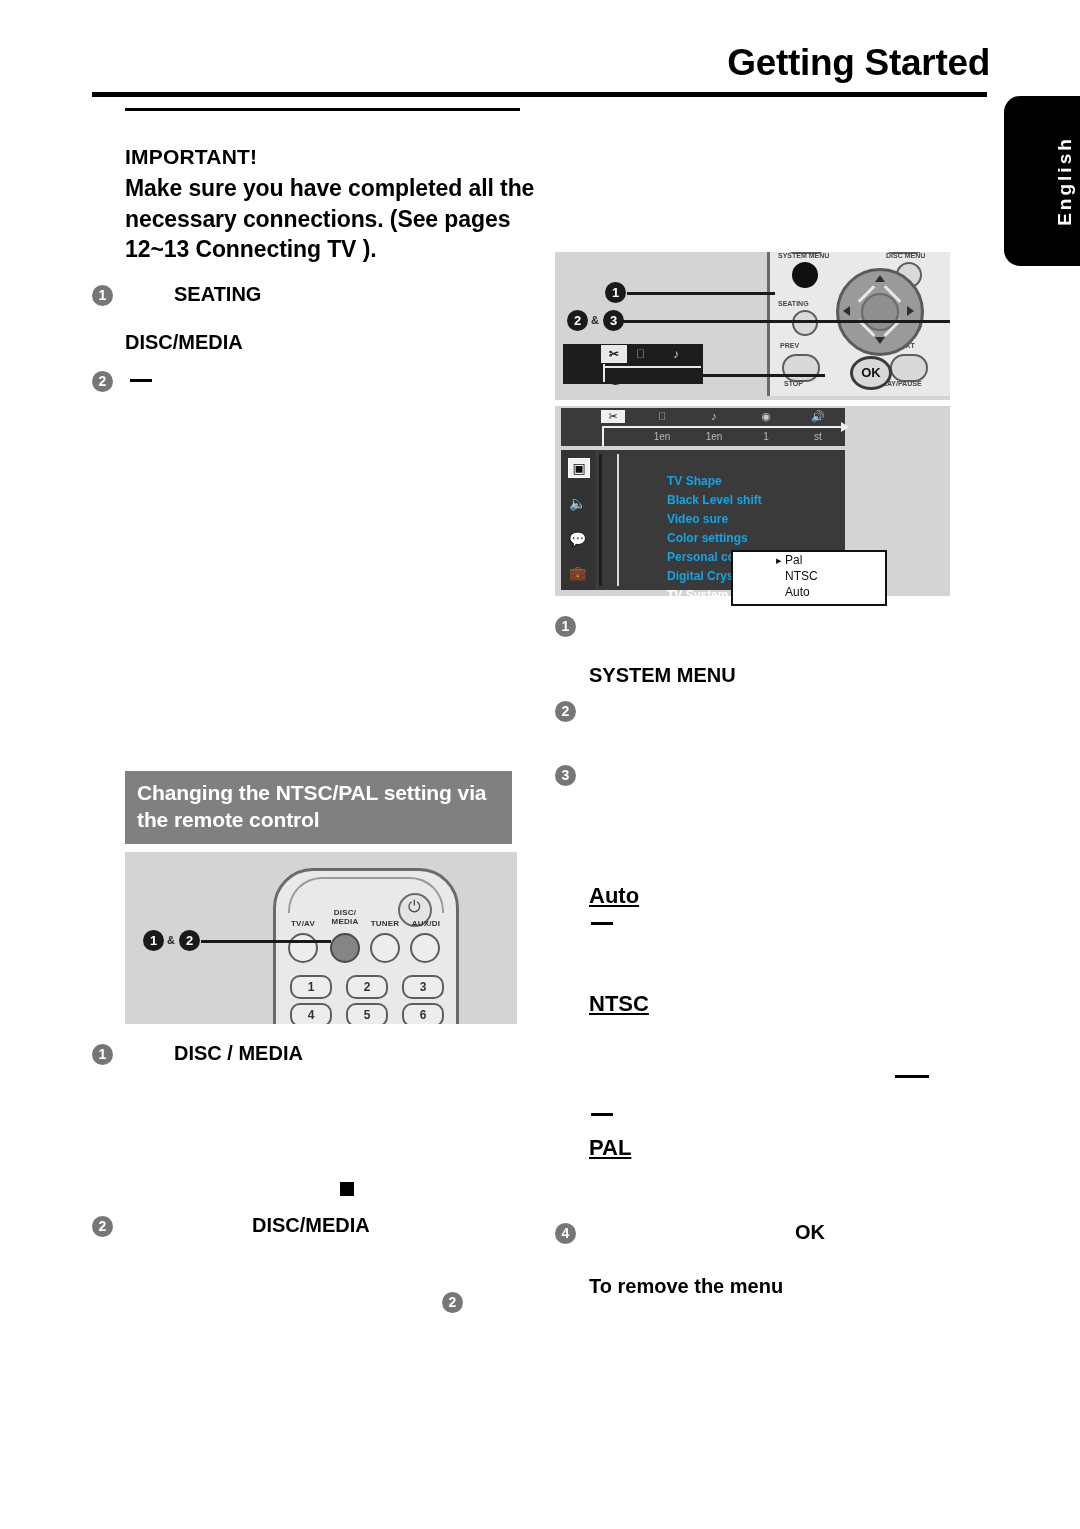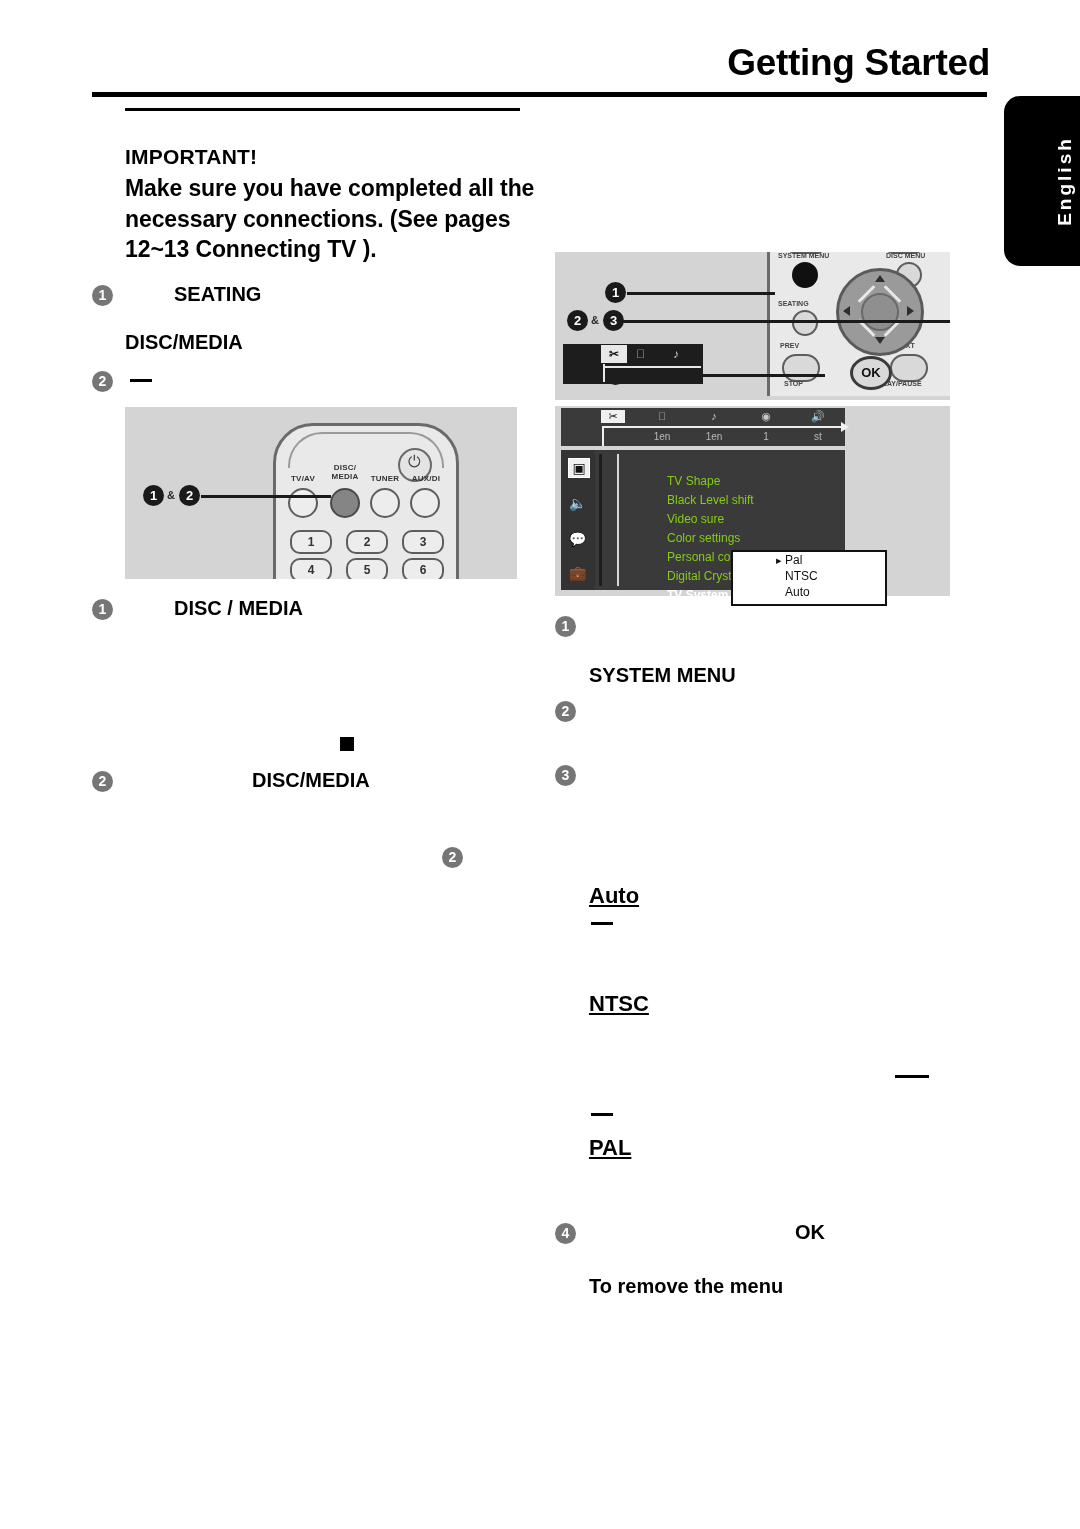--- a/index.html
+++ b/index.html
@@ -177,21 +177,21 @@
   .osd-side{position:absolute;left:0;top:0;width:34px;height:100%;background:#333;}
   .osd-side .sicon{
     position:absolute;left:7px;width:20px;height:18px;color:#b5b5b5;font-size:14px;
     text-align:center;line-height:18px;
   }
   .osd-side .sicon.active{background:#f0f0f0;color:#111;border:1px solid #fff;}
   .osd-divider{position:absolute;left:38px;top:4px;width:3px;height:132px;background:#1d1d1d;}
   .osd-vline{position:absolute;left:56px;top:4px;width:2px;height:132px;background:#d8d8d8;}
   .osd-items{position:absolute;left:62px;top:6px;width:218px;}
   .osd-items li{
-    list-style:none;color:#84cc16;font-size:12px;line-height:19px;margin:0;padding:0 0 0 4px;
+    list-style:none;color:#0ea5e9;font-size:12px;line-height:19px;margin:0;padding:0 0 0 4px;font-weight:bold;
   }
   .osd-items li.active{color:#ffffff;font-weight:bold;}
   .osd-popup{
     position:absolute;left:170px;top:84px;width:112px;height:52px;
     background:#fff;border:2px solid #111;
   }
   .osd-popup li{
     list-style:none;color:#111;font-size:12px;line-height:16px;padding:0 0 0 12px;margin:0;
   }
   .osd-popup li.sel:before{
@@ -233,20 +233,21 @@
       </div>
       <div class="stepline">
         <span class="txt ind" style="padding-left:33px">DISC/MEDIA</span>
       </div>
       <div class="stepline" style="margin-top:8px">
         <span class="bullet">2</span>
         <span class="txt" style="padding-left:38px"><span class="dash"></span></span>
       </div>
     </div>
 
+    <div class="bar" style="margin:372px 0 0 33px;width:363px">Changing the NTSC/PAL setting via the remote control</div>
 
     <div class="fig fig-remote-l" style="margin-left:33px">
       <div class="rem-body">
         <div class="rem-pwr">
             <span>⏻</span>
           </div>
 
         <div class="src-lbl" style="left:6px;top:48px;width:42px">TV/AV</div>
         <div class="src-btn" style="left:12px;top:62px"></div>
 

